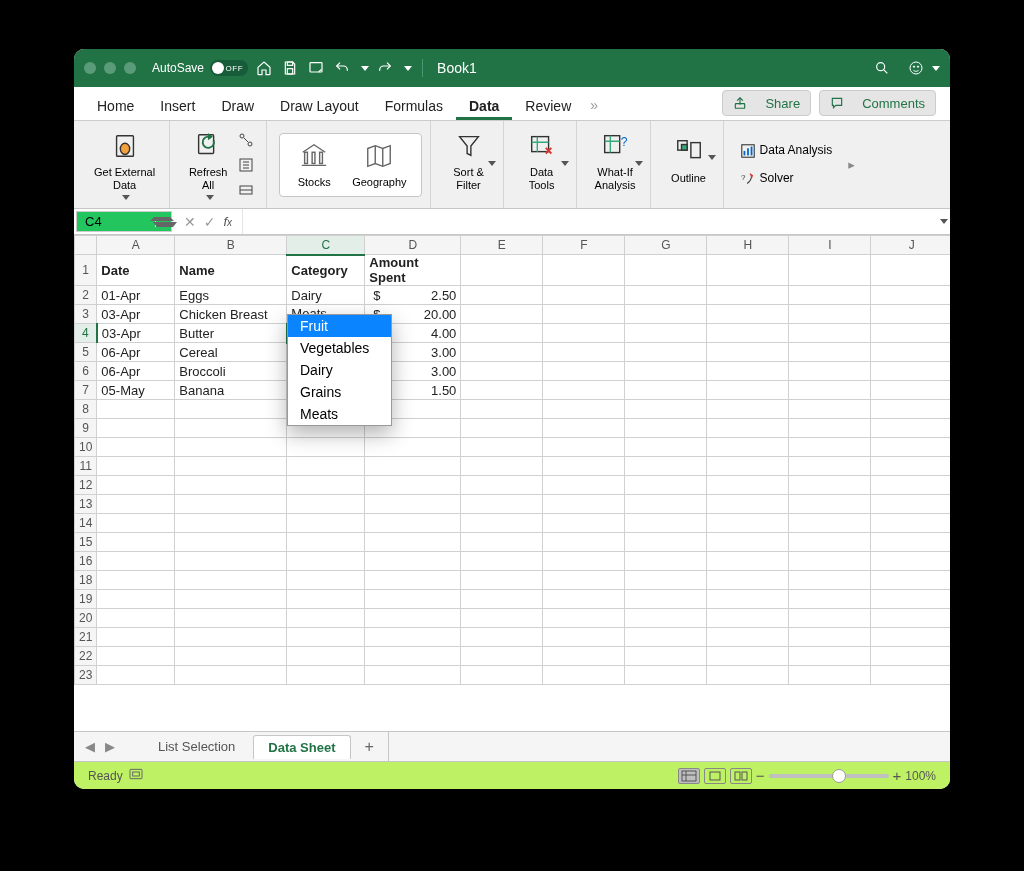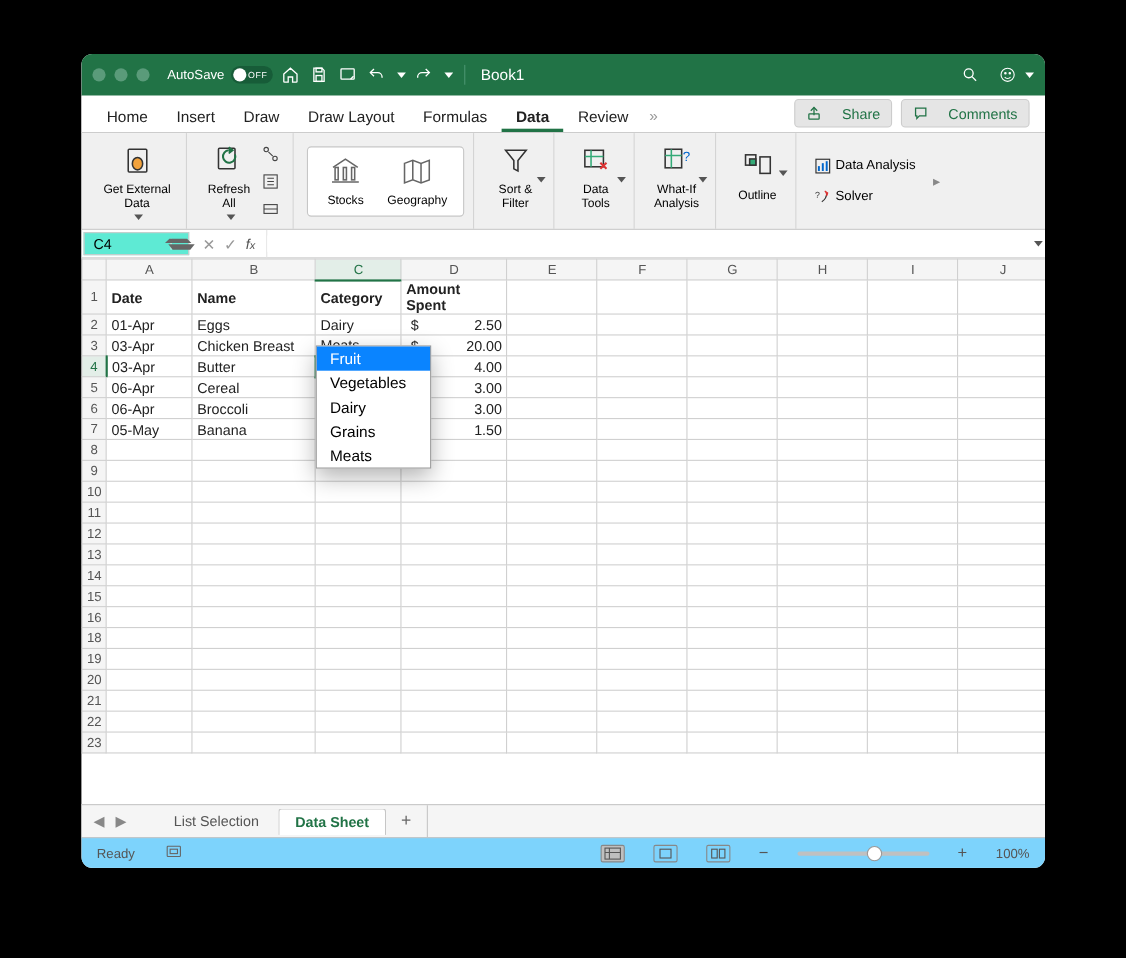--- a/index.html
+++ b/index.html
@@ -162,21 +162,21 @@
     display:flex;
     align-items:stretch;
     border-bottom:1px solid #c6c6c6;
     background:#fff;
   }
   .name-box {
     width:96px;
     border:1px solid #ccc;
     display:flex; align-items:center;
     margin:2px;
-    background:#5eead4;
+    background:#22c55e;
   }
   .name-box span { flex:1; padding:0 8px; font-size:13px;}
   .name-box .caretbox{ width:16px; display:flex;align-items:center;justify-content:center;border-left:1px solid #e4e4e4;}
   .fx-ctrl {
     display:flex; align-items:center; gap:8px;
     padding:0 10px;
     color:#999;
   }
   .fx-ctrl .fx { font-style:italic; font-size:13px; color:#555;}
   .formula-bar {
@@ -285,25 +285,25 @@
     color:#217346;
     font-weight:bold;
     border-top-left-radius:3px;border-top-right-radius:3px;
   }
   .plus-tab { font-size:16px; color:#666; padding:0 10px;}
   .scrollbar-region{ flex:1; border-left:1px solid #c6c6c6; height:100%;}
 
   
   .statusbar {
     height:28px;
-    background:#7dd3fc;
+    background:#bef264;
     border-top:1px solid #c6c6c6;
     display:flex;align-items:center;
     padding:0 14px;
-    gap:26px;
+    gap:4px;
     font-size:12px;
     color:#555;
   }
   .statusbar .spacer{flex:1;}
   .viewbtn {
     width:22px;height:16px;border:1px solid #888;border-radius:2px;
     display:flex;align-items:center;justify-content:center;
   }
   .zoom-slider {
     width:120px;height:4px;background:#c0c0c0;border-radius:2px;

